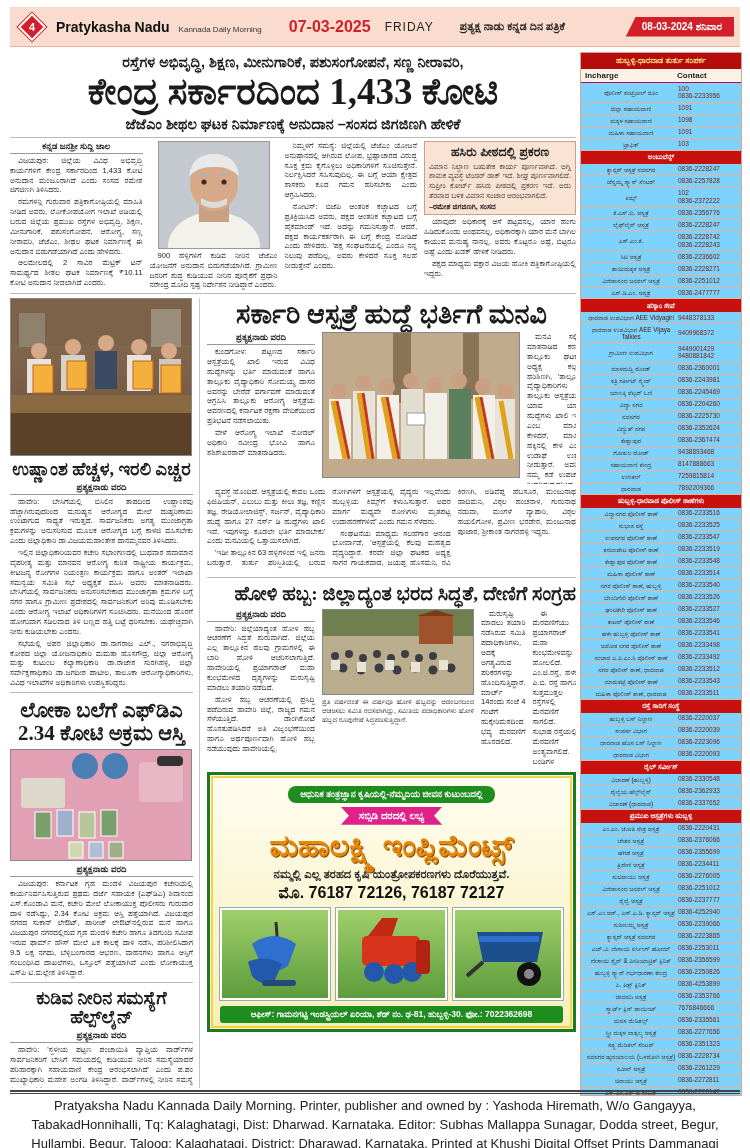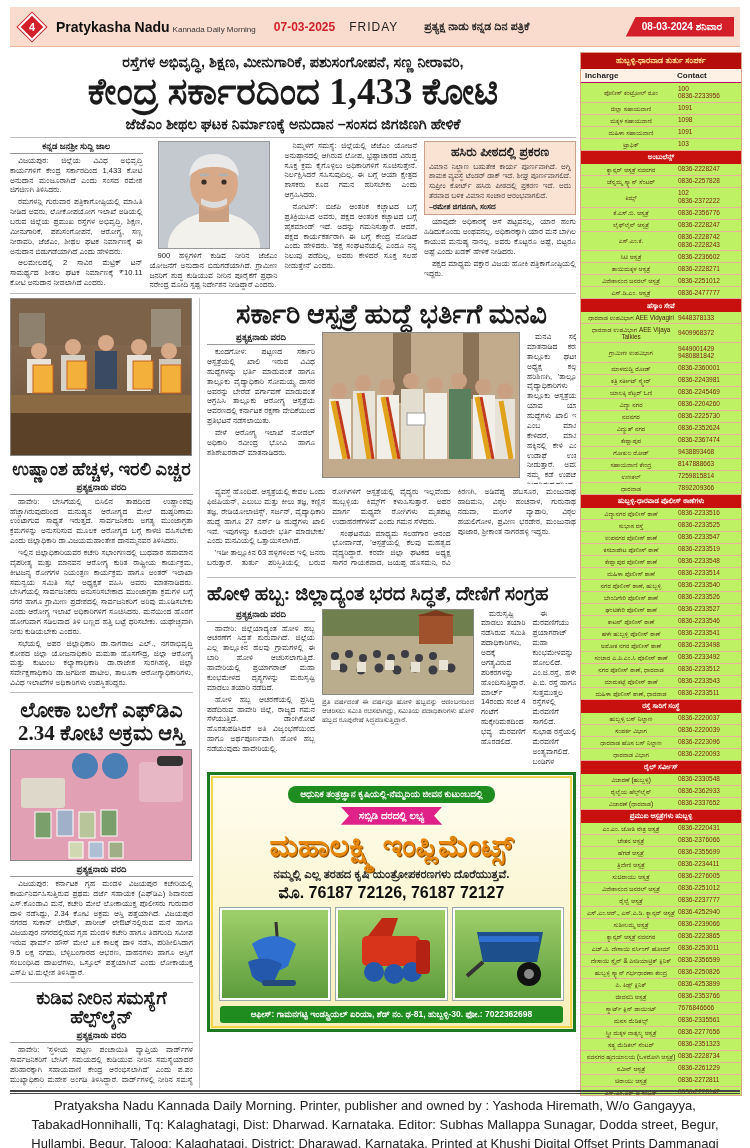--- a/index.html
+++ b/index.html
@@ -8,31 +8,31 @@
   .page { position:relative; width:750px; height:1148px; background:#fff; overflow:hidden; }
 
   
   .hdr { position:absolute; top:7px; left:10px; right:10px; height:40px;
          background:#f9dccd; border-bottom:1px solid #e8b49b;
          display:flex; align-items:center; gap:8px; padding:0 6px; }
   .logo-diamond { width:20px; height:20px; background:#d21f2a; transform:rotate(45deg);
          display:flex; align-items:center; justify-content:center; margin:0 6px; border:2px solid #fff; box-shadow:0 0 0 1px #d21f2a; }
   .logo-diamond span { transform:rotate(-45deg); color:#fff; font-weight:bold; font-size:11px; }
   .mast-name { font-weight:bold; font-size:14px; color:#111; white-space:nowrap; }
-  .mast-tag { font-size:8px; color:#333; margin-left:3px; font-weight:normal; }
-  .mast-date { color:#d21f2a; font-weight:bold; font-size:12px; margin-left:10px; white-space:nowrap; }
+  .mast-tag { font-size:8px; color:#333; margin-left:9px; font-weight:normal; }
+  .mast-date { color:#d21f2a; font-weight:bold; font-size:16px; margin-left:19px; white-space:nowrap; }
   .mast-day { color:#222; font-size:12px; margin-left:6px; letter-spacing:1px; }
   .mast-kn { font-weight:bold; font-size:11px; color:#222; margin-left:18px; white-space:nowrap; }
   .ribbon { margin-left:auto; background:#d21f2a; color:#fff; font-weight:bold; font-size:10px;
             padding:4px 12px 4px 16px; clip-path:polygon(10px 0,100% 0,100% 100%,0 100%); white-space:nowrap; }
 
   
   .main { position:absolute; top:52px; left:10px; width:566px; bottom:60px; overflow:hidden; }
   .sidebar { position:absolute; top:52px; left:580px; width:162px; bottom:52px;
-             background:#bef264; border:1px solid #d9a58c; overflow:hidden; }
+             background:#7dd3fc; border:1px solid #d9a58c; overflow:hidden; }
   .footer { position:absolute; left:10px; right:10px; bottom:6px; height:52px; }
 
   
   .kicker { text-align:center; font-weight:bold; font-size:14.5px; padding:2px 0 1px; }
   .headline { text-align:center; font-family:"Liberation Serif", serif; font-weight:bold;
               font-size:37px; line-height:1.05; padding:1px 0 2px; }
   .deck { text-align:center; font-weight:bold; font-size:14.5px; padding:2px 0 4px; border-bottom:1px solid #bbb; }
   .lead-cols { display:flex; gap:7px; height:152px; overflow:hidden; padding-top:3px; }
   .lead-col { flex:1; }
   .lead-col.w-photo { flex:0 0 128px; }
@@ -52,21 +52,21 @@
   .colL { flex:0 0 190px; border-right:1px solid #c6c6c6; padding-right:6px; }
   .colC { flex:1; min-width:0; }
 
   .photo { border:1px solid #888; position:relative; overflow:hidden; }
   .h2a { font-weight:bold; font-family:"Liberation Serif", serif; font-size:18px; line-height:1.1;
          text-align:center; padding:4px 0 2px; }
   .h2b { font-weight:bold; font-family:"Liberation Serif", serif; font-size:21px; line-height:1.12;
          text-align:center; padding:4px 0 3px; }
   .h1c { font-weight:bold; font-family:"Liberation Serif", serif; font-size:27px; text-align:center;
          line-height:1.05; padding:2px 0 4px; }
-  .h1d { font-weight:bold; font-family:"Liberation Serif", serif; font-size:19.5px; text-align:left;
+  .h1d { font-weight:bold; font-family:"Liberation Serif", serif; font-size:19.5px; text-align:right;
          line-height:1.1; padding:3px 0 4px; }
   .sep { border-top:1px solid #bbb; margin:4px 0 2px; }
 
   .hosp-top { display:flex; gap:7px; height:152px; overflow:hidden; }
   .hosp-c1 { flex:0 0 108px; }
   .hosp-photo { flex:0 0 198px; height:146px; background:linear-gradient(#d8cab2,#b59f82); }
   .hosp-c3 { flex:1; }
   .hosp-bottom { column-count:3; column-gap:7px; height:86px; overflow:hidden; margin-top:3px; }
 
   .holi-row { display:flex; gap:7px; height:158px; overflow:hidden; }

